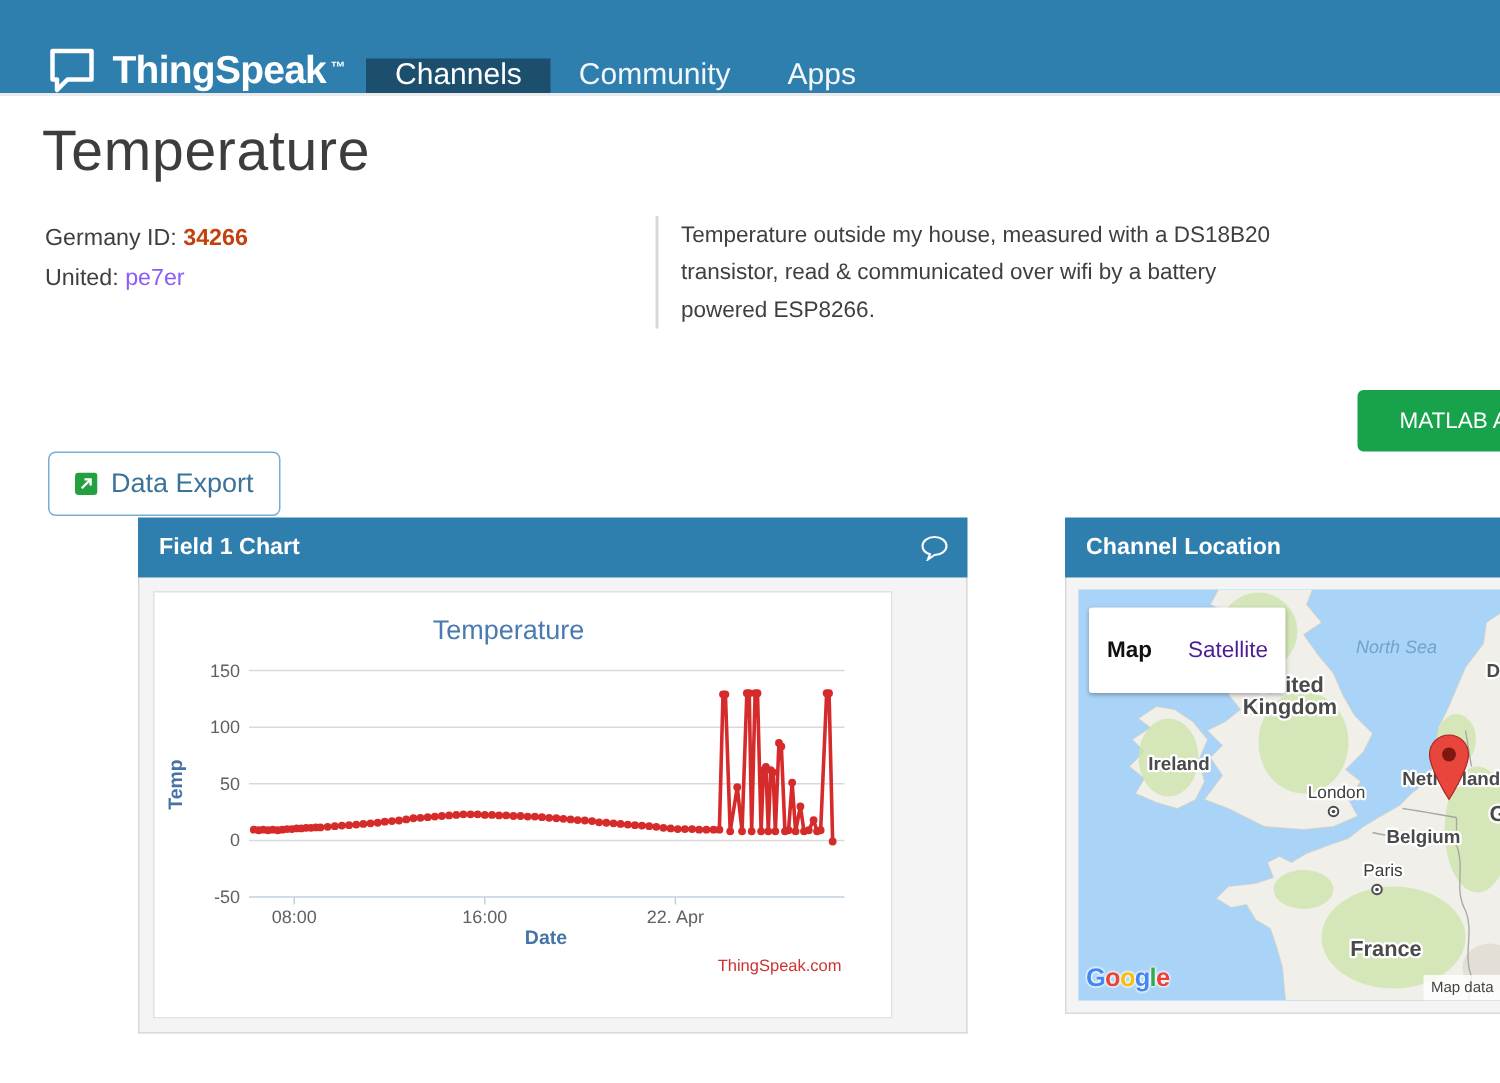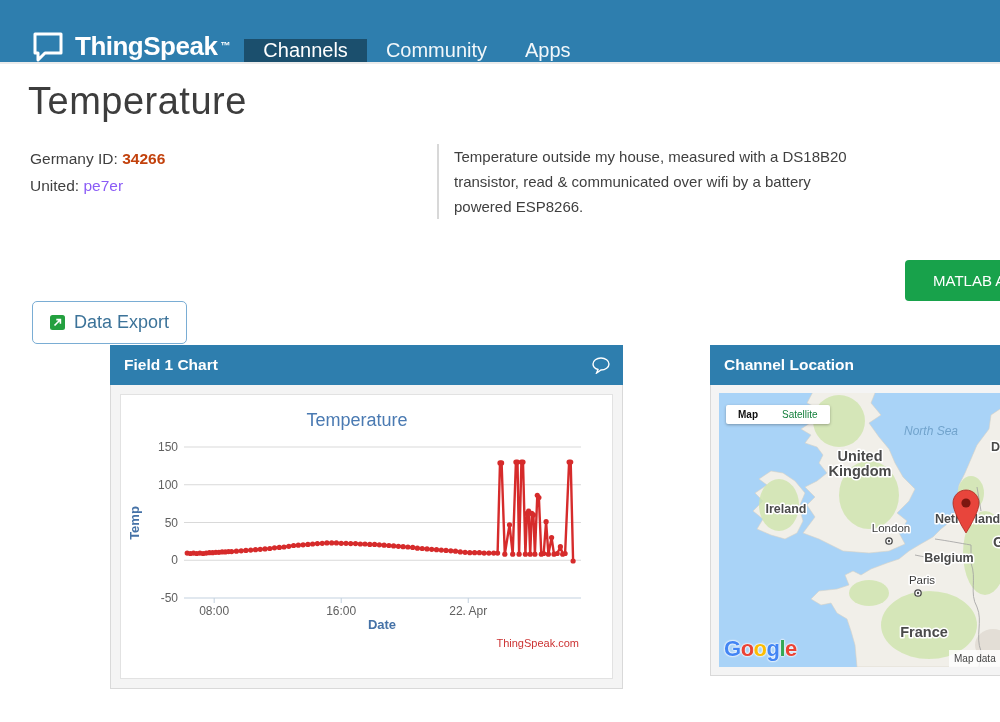--- a/index.html
+++ b/index.html
@@ -41,21 +41,21 @@
     line-height: 41px; padding: 0 28px; background: #18a24b; color: #fff;
     font-size: 15px; border: none; border-radius: 4px; white-space: nowrap;
     cursor: pointer; }
 
   
   .panel { position: absolute; top: 345px; }
   .panel-header { height: 40px; background: #2e7eae; color: #fff;
     font-size: 15.5px; font-weight: bold; line-height: 40px; padding: 0 14px;
     position: relative; }
   .panel-body { background: #f4f4f4; border: 1px solid #d9d9d9; border-top: none; }
-  #chart-panel { left: 110px; width: 513px; }
+  #chart-panel { left: 92px; width: 553px; }
   #chart-panel .panel-body { padding: 9px; }
   .chart-box { background: #fff; border: 1px solid #e2e2e2; width: 493px; height: 285px; }
   .comment-icon { position: absolute; right: 13px; top: 12px; }
 
   #map-panel { left: 710px; width: 302px; }
   #map-panel .panel-body { padding: 8px; }
   .map-box { position: relative; width: 284px; height: 274px; overflow: hidden;
     background: #a9d3f7; }
 
   
@@ -70,24 +70,24 @@
     text-anchor: middle; }
   .maplabel.big { font-size: 14.5px; }
   .maplabel.city { font-weight: normal; font-size: 11.5px; fill: #3c3c3c; }
   .maplabel.sea { font-style: italic; font-weight: normal; fill: #71a3cc;
     stroke: none; font-size: 12px; }
 
   
   .map-ctrl { position: absolute; left: 7px; top: 12px; display: flex;
     background: #fff; border-radius: 2px; box-shadow: 0 1px 3px rgba(0,0,0,.3);
     overflow: hidden; }
-  .map-ctrl .seg { padding: 4px 12px; font-size: 10px; cursor: pointer; }
+  .map-ctrl .seg { padding: 20px 12px; font-size: 15px; cursor: pointer; }
   .map-ctrl .seg.sel { font-weight: bold; color: #111; }
-  .map-ctrl .seg.unsel { color: #15803d; }
-  .google-logo { position: absolute; left: 5px; bottom: 5px; font-size: 22px;
+  .map-ctrl .seg.unsel { color: #4c1d95; }
+  .google-logo { position: absolute; left: 5px; bottom: 5px; font-size: 17px;
     font-weight: bold; letter-spacing: -0.5px; cursor: pointer;
     text-shadow: 0 0 2px #fff, 0 0 2px #fff, 0 0 2px #fff; }
   .gl-b { color: #4285F4; } .gl-r { color: #EA4335; } .gl-y { color: #FBBC05; }
   .gl-g { color: #34A853; }
   .map-attrib { position: absolute; left: 230px; bottom: 0; width: 90px;
     background: rgba(255,255,255,.8); font-size: 10px; color: #444;
     padding: 3px 5px; white-space: nowrap; }
 </style>
 </head>
 <body>

